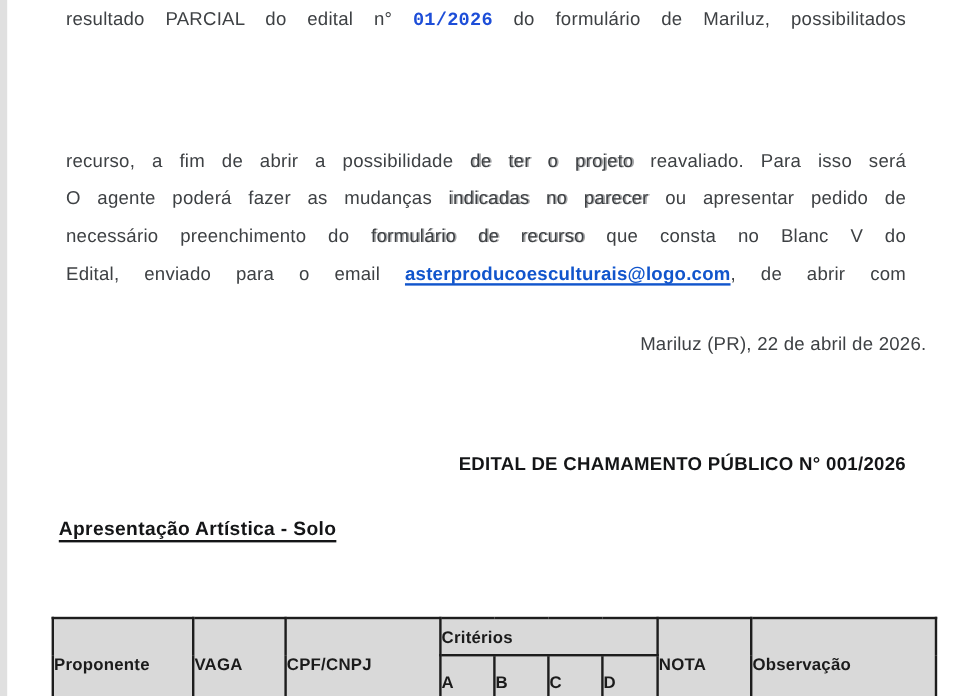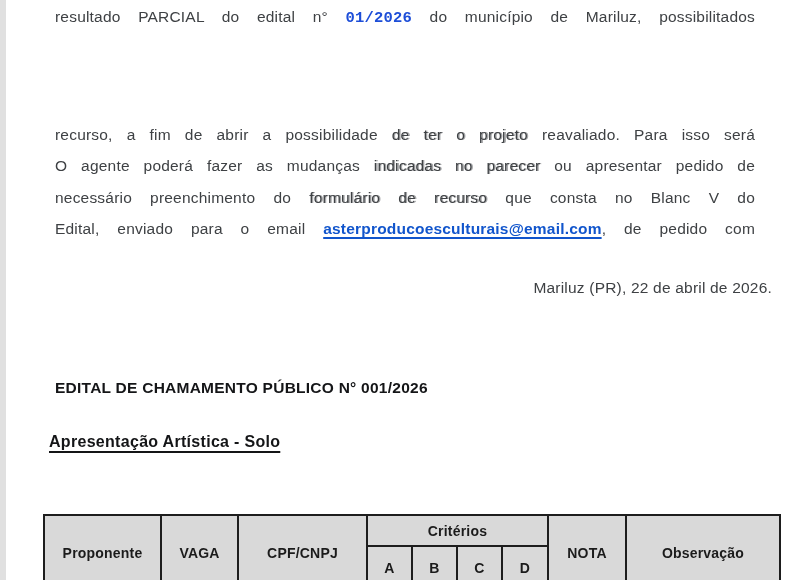--- a/index.html
+++ b/index.html
@@ -37,55 +37,55 @@
     color:var(--link);font-weight:700;
     text-decoration:underline;text-decoration-thickness:1.5px;text-underline-offset:3px;
     cursor:pointer;
   }
   .dateline{
     position:absolute;top:272px;right:28px;
     font-size:15.5px;line-height:31.4px;letter-spacing:.2px;color:var(--body);
   }
   .main-heading{
     position:absolute;left:55px;top:372px;width:700px;
-    text-align:left;font-size:15.5px;line-height:31.4px;font-weight:700;
+    text-align:right;font-size:15.5px;line-height:31.4px;font-weight:700;
     letter-spacing:.25px;color:var(--head);
   }
   .section-heading{
     position:absolute;left:49px;top:426px;
     font-size:16px;line-height:31.4px;font-weight:700;letter-spacing:.3px;color:var(--head);
     text-decoration:underline;text-decoration-thickness:2px;text-underline-offset:4px;
   }
   .tablewrap{position:absolute;left:43px;top:514px;}
   table.results{
     border-collapse:collapse;table-layout:fixed;width:736px;
   }
   table.results td{
     border:2px solid var(--tbord);
     background:var(--thbg);
     font-weight:700;font-size:14px;letter-spacing:.2px;color:#1b1b1b;
-    text-align:center;vertical-align:middle;padding:0;
+    text-align:left;vertical-align:middle;padding:0;
   }
   tr.hdr-row-top td{height:31px;}
   tr.hdr-row-sub td{height:44px;}
 </style>
 </head>
 <body>
 
 <div class="gutter"></div>
 
 <div class="para p1">
-    <div class="line j"><span class="">resultado PARCIAL do edital n° </span><span class="b ">01/2026</span><span class=""> do município de Mariluz, possibilitados</span></div>
+    <div class="line j"><span class="">resultado PARCIAL do edital n° </span><span class="b ">01/2026</span><span class=""> do formulário de Mariluz, possibilitados</span></div>
   </div>
 
 <div class="para p2">
     <div class="line j"><span class="">recurso, a fim de abrir a possibilidade </span><span class="g">de ter o projeto</span><span class=""> reavaliado. Para isso será</span></div>
     <div class="line j"><span class="">O agente poderá fazer as mudanças </span><span class="g">indicadas no parecer</span><span class=""> ou apresentar pedido de</span></div>
     <div class="line j"><span class="">necessário preenchimento do </span><span class="g">formulário de recurso</span><span class=""> que consta no Blanc V do</span></div>
-    <div class="line j"><span class="">Edital, enviado para o email </span><a class="link" href="#">asterproducoesculturais@email.com</a><span class="">, de pedido com</span></div>
+    <div class="line j"><span class="">Edital, enviado para o email </span><a class="link" href="#">asterproducoesculturais@logo.com</a><span class="">, de abrir com</span></div>
   </div>
 
 <div class="dateline">Mariluz (PR), 22 de abril de 2026.</div>
 
 <div class="main-heading">EDITAL DE CHAMAMENTO PÚBLICO N° 001/2026</div>
 
 <div class="section-heading">Apresentação Artística - Solo</div>
 
 <div class="tablewrap">
   <table class="results">

